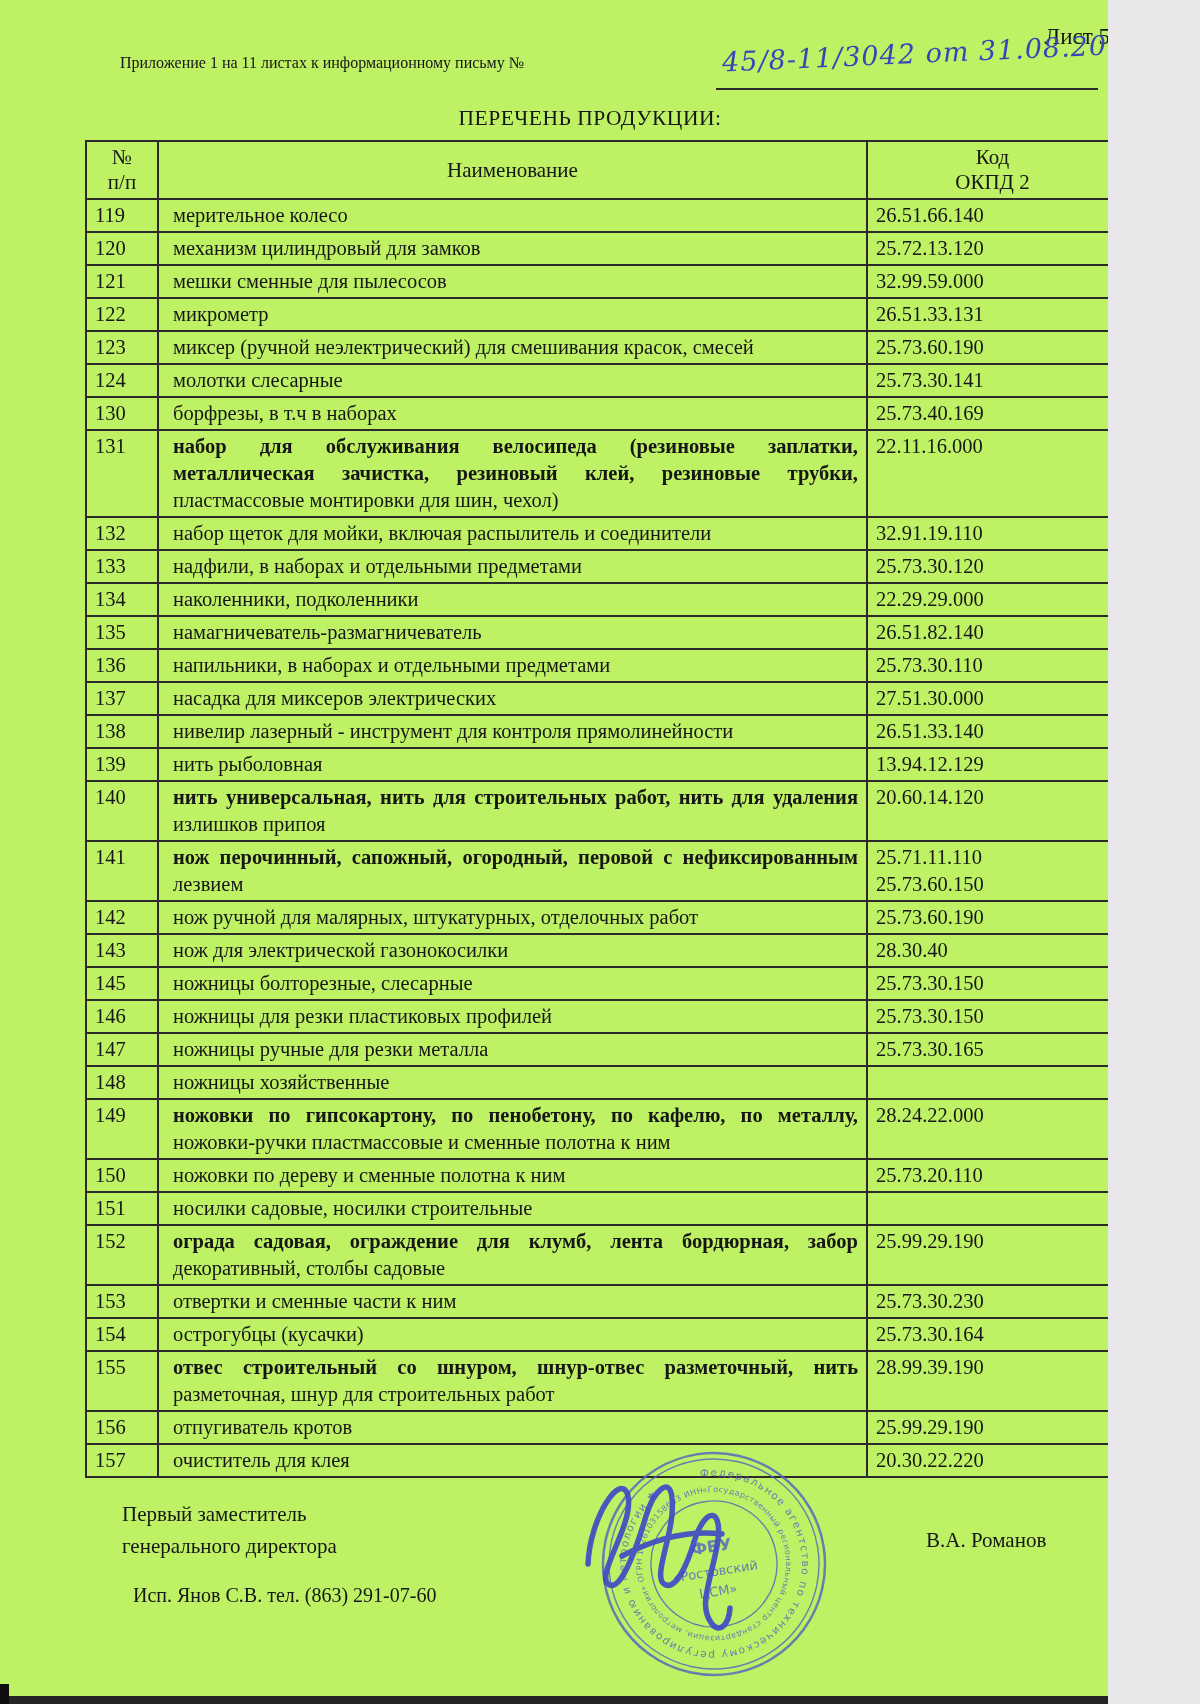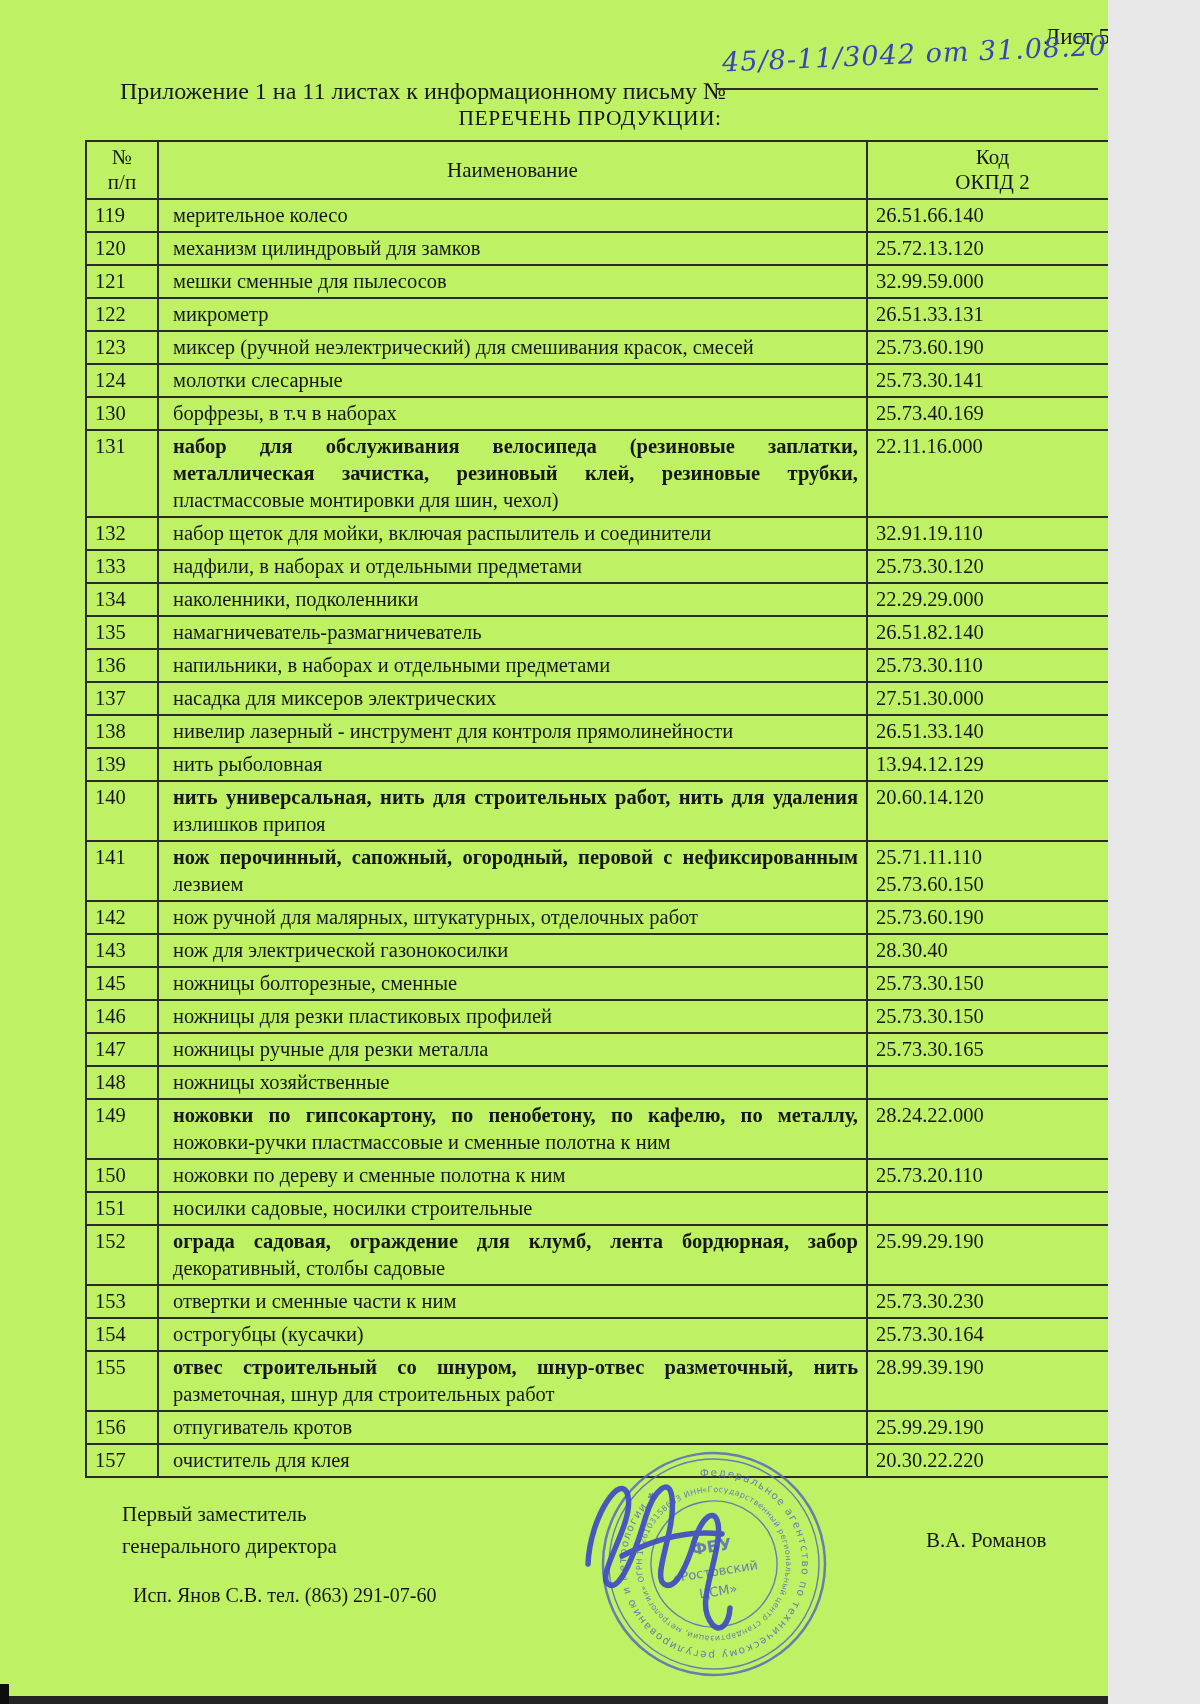--- a/index.html
+++ b/index.html
@@ -7,21 +7,21 @@
     position:relative; width:1108px; height:1704px;
     background:#bef264;
     font-family:"Liberation Serif","DejaVu Serif",serif;
     color:#161616; overflow:hidden;
   }
   .sheet-label {
     position:absolute; top:24px; left:960px; width:150px;
     text-align:right; font-size:23px;
   }
   .header-line {
-    position:absolute; top:54px; left:120px; font-size:24px; white-space:nowrap;margin-top:24px;
+    position:absolute; top:54px; left:120px; font-size:16px; white-space:nowrap;
   }
   .handwritten {
     position:absolute; top:38px; left:722px; width:390px;
     font-family:"DejaVu Serif",serif; font-style:italic;
     color:#3b43b8; font-size:27px; letter-spacing:1px; white-space:nowrap;
     transform:rotate(-2.5deg);
   }
   .hand-underline {
     position:absolute; top:88px; left:716px; width:382px; height:2px; background:#2c2c2c;
   }
@@ -308,21 +308,21 @@
           </td>
           <td class="code-cell">
             <div class="line">28.30.40</div>
           </td>
         </tr>
         <tr>
           <td class="num-cell">
             <div class="line">145</div>
           </td>
           <td class="name-cell">
-            <div class="line">ножницы болторезные, сменные</div>
+            <div class="line">ножницы болторезные, слесарные</div>
           </td>
           <td class="code-cell">
             <div class="line">25.73.30.150</div>
           </td>
         </tr>
         <tr>
           <td class="num-cell">
             <div class="line">146</div>
           </td>
           <td class="name-cell">

